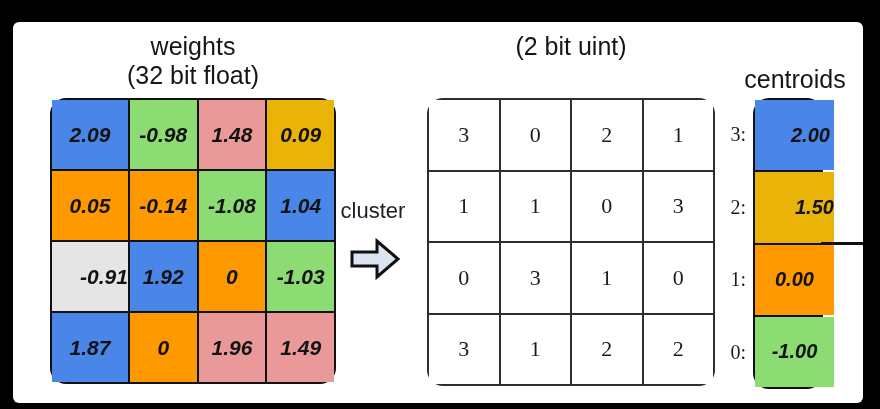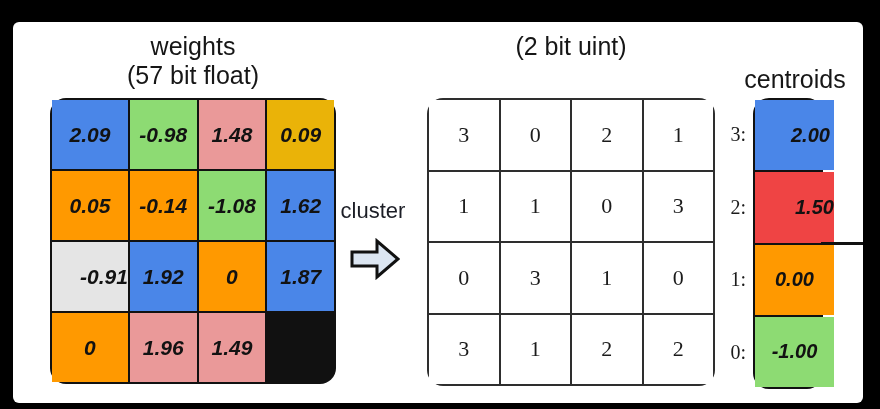--- a/index.html
+++ b/index.html
@@ -37,21 +37,21 @@
   .connector{position:absolute;left:808px;top:220px;width:42px;height:3px;background:#111;}
 </style>
 </head>
 <body>
 
 <div class="stage">
   <div class="canvas">
 
     <div class="title title-weights">
       <div>weights</div>
-      <div>(57 bit float)</div>
+      <div>(32 bit float)</div>
     </div>
 
     <div class="grid grid-weights">
       <div class="cell" style="background: rgb(74, 134, 232);">
           <span class="wv">2.09</span>
         </div>
       <div class="cell" style="background: rgb(141, 219, 115);">
           <span class="wv">-0.98</span>
         </div>
       <div class="cell" style="background: rgb(234, 153, 153);">
@@ -63,30 +63,33 @@
       <div class="cell" style="background: rgb(255, 153, 0);">
           <span class="wv">0.05</span>
         </div>
       <div class="cell" style="background: rgb(255, 153, 0);">
           <span class="wv">-0.14</span>
         </div>
       <div class="cell" style="background: rgb(141, 219, 115);">
           <span class="wv">-1.08</span>
         </div>
       <div class="cell" style="background: rgb(74, 134, 232);">
-          <span class="wv">1.62</span>
+          <span class="wv">1.04</span>
         </div>
       <div class="cell" style="background: #e5e5e5; padding-left: 28px;">
           <span class="wv">-0.91</span>
         </div>
       <div class="cell" style="background: rgb(74, 134, 232);">
           <span class="wv">1.92</span>
         </div>
       <div class="cell" style="background: rgb(255, 153, 0);">
           <span class="wv">0</span>
+        </div>
+      <div class="cell" style="background: rgb(141, 219, 115);">
+          <span class="wv">-1.03</span>
         </div>
       <div class="cell" style="background: rgb(74, 134, 232);">
           <span class="wv">1.87</span>
         </div>
       <div class="cell" style="background: rgb(255, 153, 0);">
           <span class="wv">0</span>
         </div>
       <div class="cell" style="background: rgb(234, 153, 153);">
           <span class="wv">1.96</span>
         </div>
@@ -163,21 +166,21 @@
       <span>3:</span>
       <span>2:</span>
       <span>1:</span>
       <span>0:</span>
     </div>
 
     <div class="grid grid-centroids">
       <div class="cell" style="background: rgb(74, 134, 232); padding-left: 32px;">
           <span class="cv">2.00</span>
         </div>
-      <div class="cell" style="background: #ef4444; padding-left: 40px;">
+      <div class="cell" style="background: #eab308; padding-left: 40px;">
           <span class="cv">1.50</span>
         </div>
       <div class="cell" style="background: rgb(255, 153, 0);">
           <span class="cv">0.00</span>
         </div>
       <div class="cell" style="background: rgb(141, 219, 115);">
           <span class="cv">-1.00</span>
         </div>
     </div>
 

